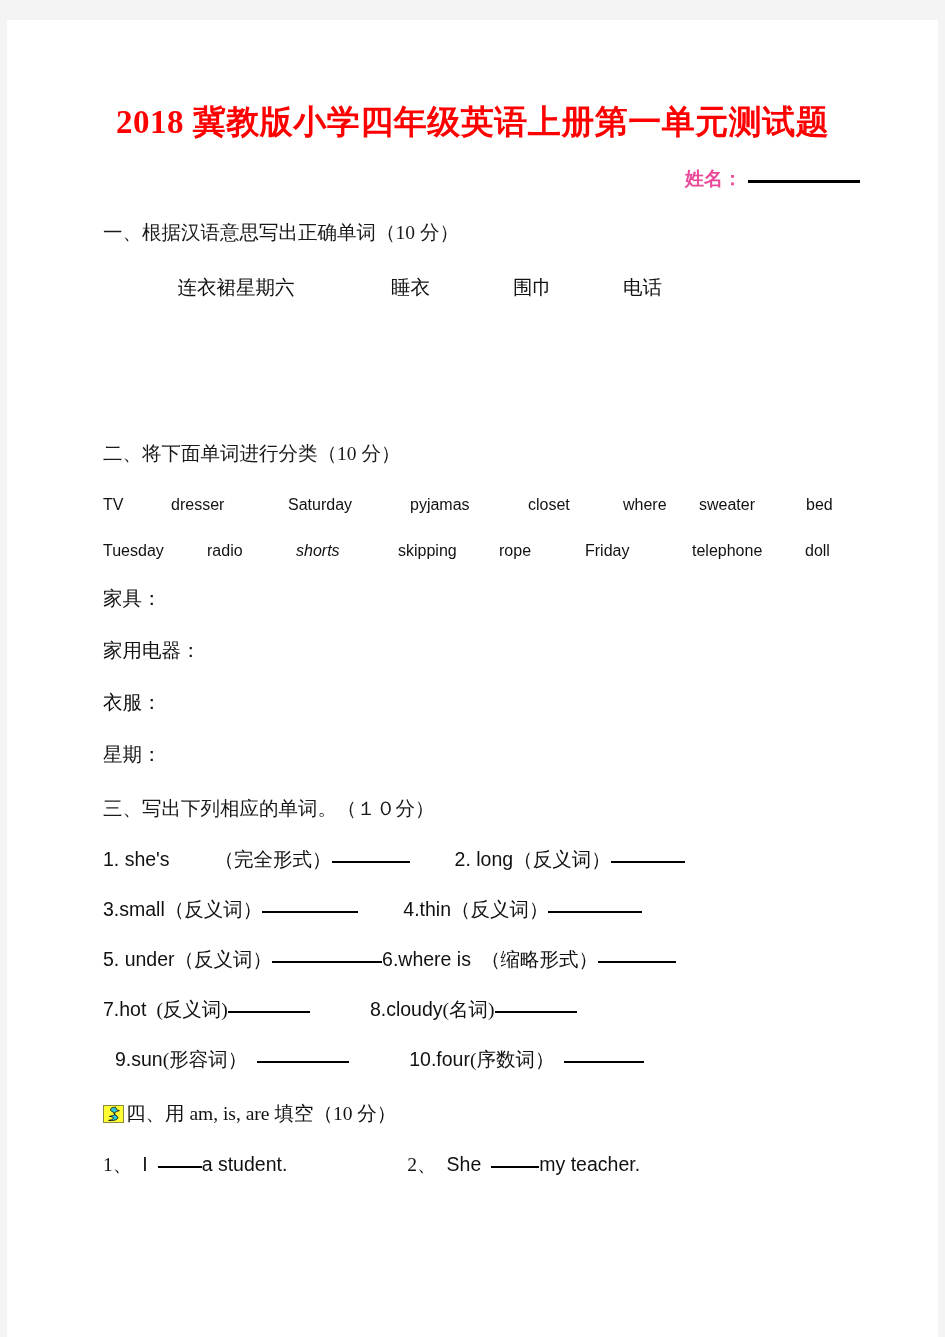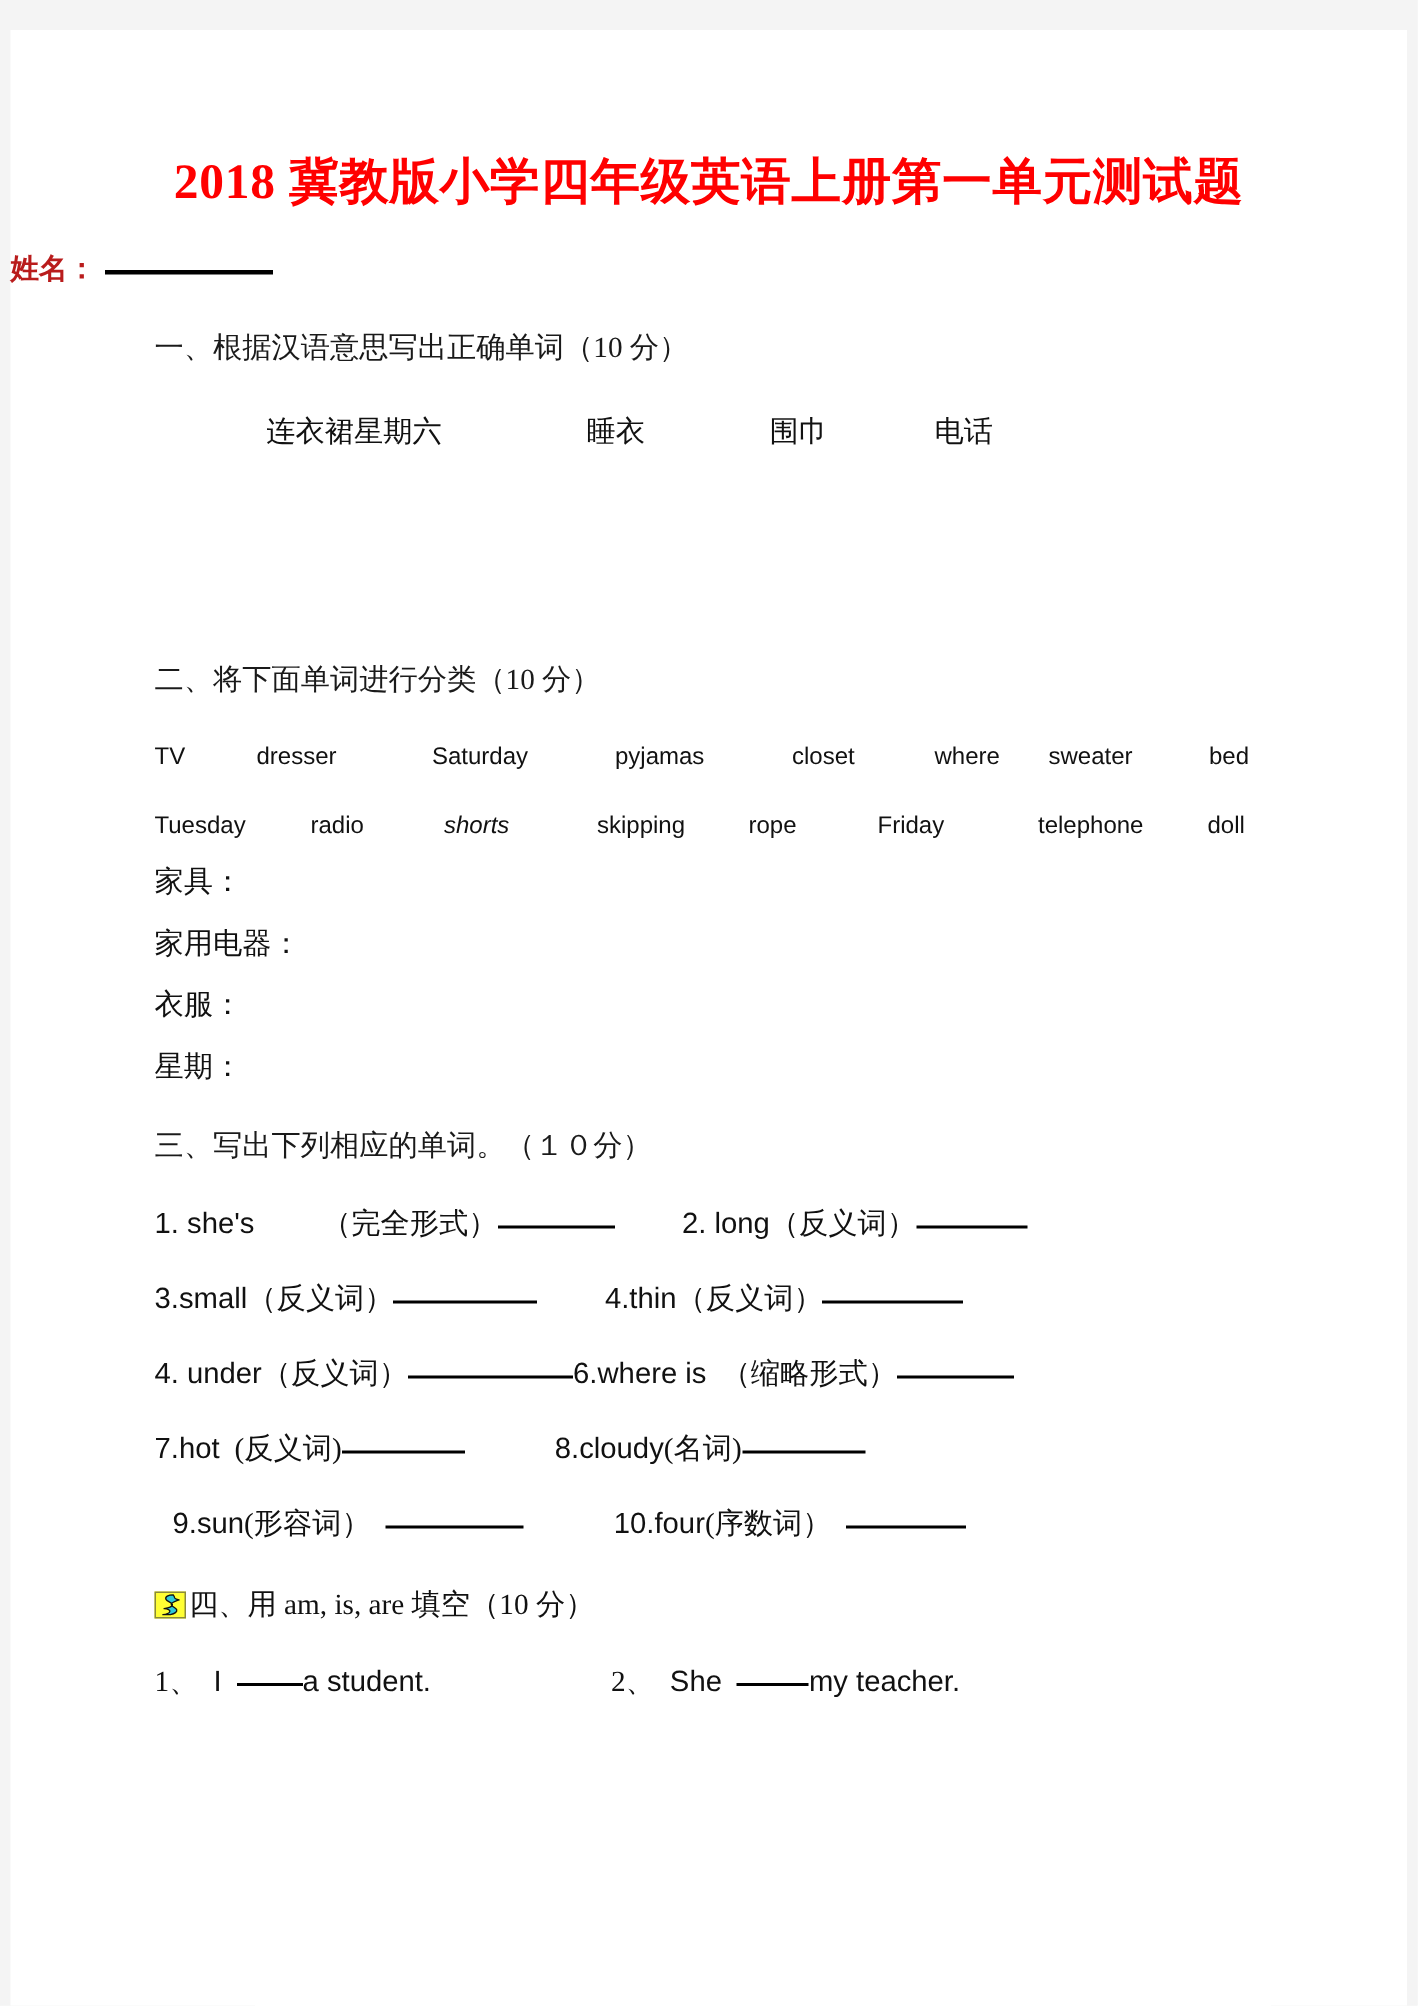--- a/index.html
+++ b/index.html
@@ -39,22 +39,23 @@
     font-weight: bold;
     color: #ff0000;
     letter-spacing: 0.5px;
     line-height: 1.1;
   }
 
   
   .name-row {
     margin-top: 26px;
     padding-right: 78px;
+    text-align: right;
     font-size: 19px;
-    color: #b91c1c;
+    color: #ec4899;
     font-family: "Liberation Serif", "DejaVu Serif", serif;
   }
   .name-label { font-weight: bold; }
   .name-blank {
     display: inline-block;
     width: 112px;
     border-bottom: 3px solid #000;
     vertical-align: 2px;
     margin-left: 6px;
   }
@@ -110,21 +111,21 @@
   .wordbank.row2 span:nth-child(2){ width: 89px; }
   .wordbank.row2 span:nth-child(3){ width: 102px; font-style: italic; }
   .wordbank.row2 span:nth-child(4){ width: 101px; }
   .wordbank.row2 span:nth-child(5){ width: 86px; }
   .wordbank.row2 span:nth-child(6){ width: 107px; }
   .wordbank.row2 span:nth-child(7){ width: 113px; }
 
   .cat-line {
     font-size: 19.5px;
     color: #111;
-    margin-top: 14px;
+    margin-top: 25px;
     font-family: "Liberation Serif", "DejaVu Serif", serif;
   }
 
   
   .q-line {
     margin-top: 23px;
     font-size: 19.5px;
     color: #111;
     white-space: nowrap;
   }
@@ -229,21 +230,21 @@
 
     <div class="q-line">
       <span class="en">1. she's</span><span class="sp-45"></span><span class="zh">（完全形式）</span><span class="blank" style="width:78px"></span><span class="sp-45"></span><span class="en">2. long</span><span class="zh">（反义词）</span><span class="blank" style="width:74px"></span>
     </div>
 
     <div class="q-line">
       <span class="en">3.small</span><span class="zh">（反义词）</span><span class="blank" style="width:96px"></span><span class="sp-45"></span><span class="en">4.thin</span><span class="zh">（反义词）</span><span class="blank" style="width:94px"></span>
     </div>
 
     <div class="q-line">
-      <span class="en">4. under</span><span class="zh">（反义词）</span><span class="blank" style="width:110px"></span><span class="en">6.where is</span><span class="sp-10"></span><span class="zh">（缩略形式）</span><span class="blank" style="width:78px"></span>
+      <span class="en">5. under</span><span class="zh">（反义词）</span><span class="blank" style="width:110px"></span><span class="en">6.where is</span><span class="sp-10"></span><span class="zh">（缩略形式）</span><span class="blank" style="width:78px"></span>
     </div>
 
     <div class="q-line">
       <span class="en">7.hot</span><span class="sp-10"></span><span class="zh">(反义词)</span><span class="blank" style="width:82px"></span><span class="sp-60"></span><span class="en">8.cloudy</span><span class="zh">(名词)</span><span class="blank" style="width:82px"></span>
     </div>
 
     <div class="q-line" style="padding-left:12px">
       <span class="en">9.sun</span><span class="zh">(形容词）</span><span class="sp-10"></span><span class="blank" style="width:92px"></span><span class="sp-60"></span><span class="en">10.four</span><span class="zh">(序数词）</span><span class="sp-10"></span><span class="blank" style="width:80px"></span>
     </div>
 

